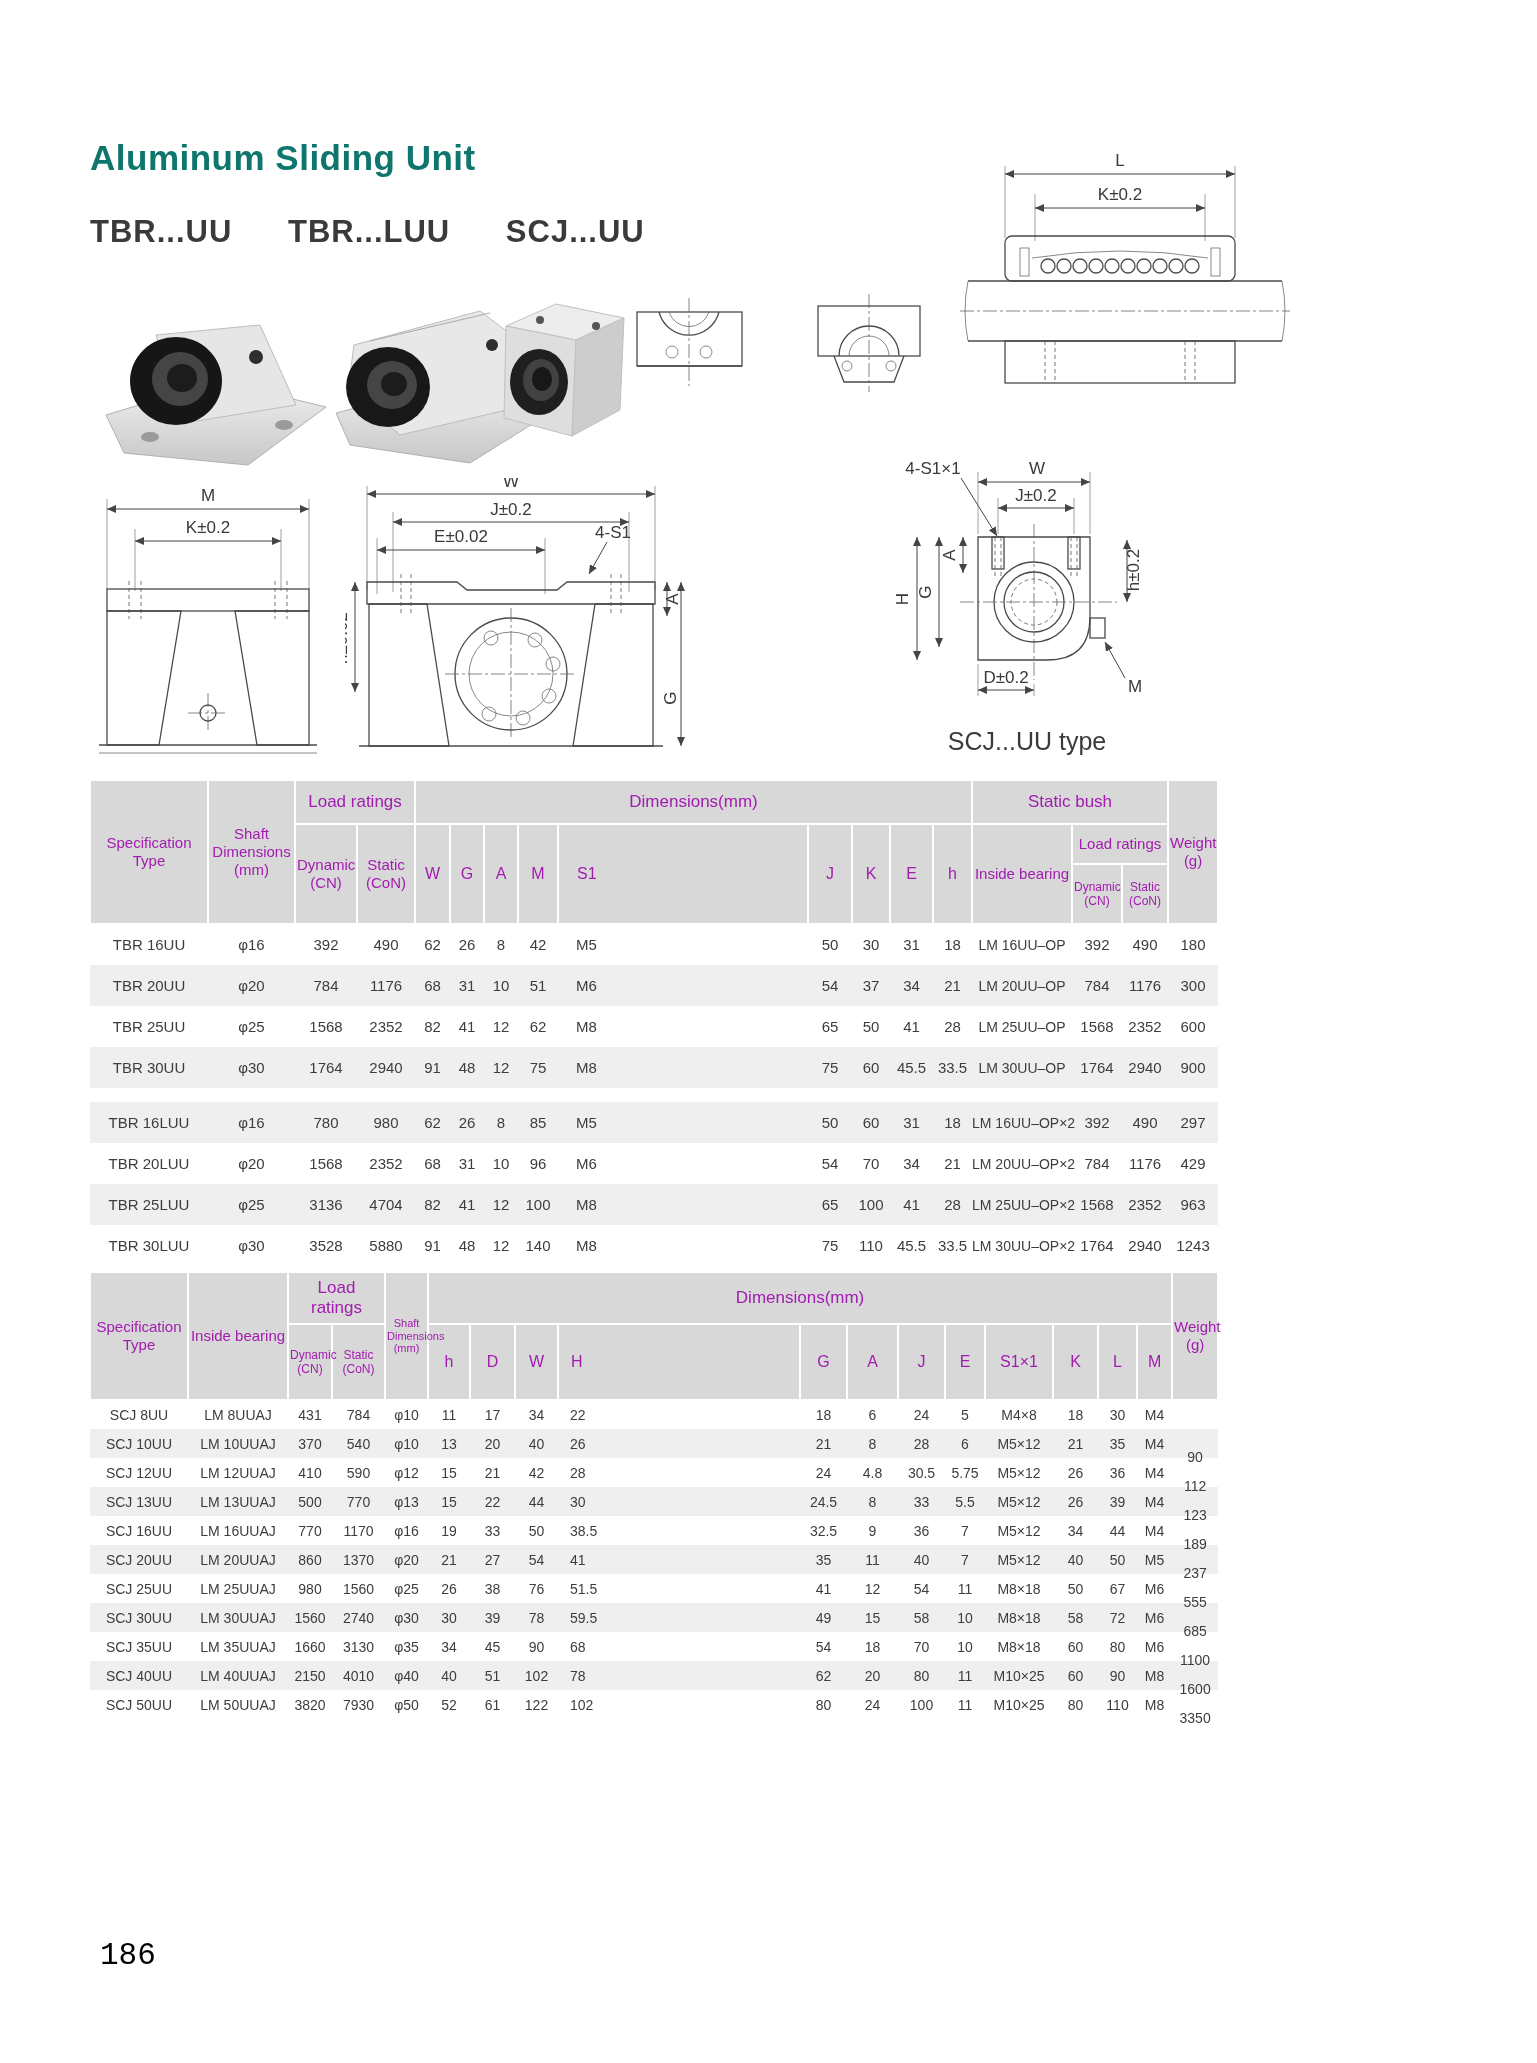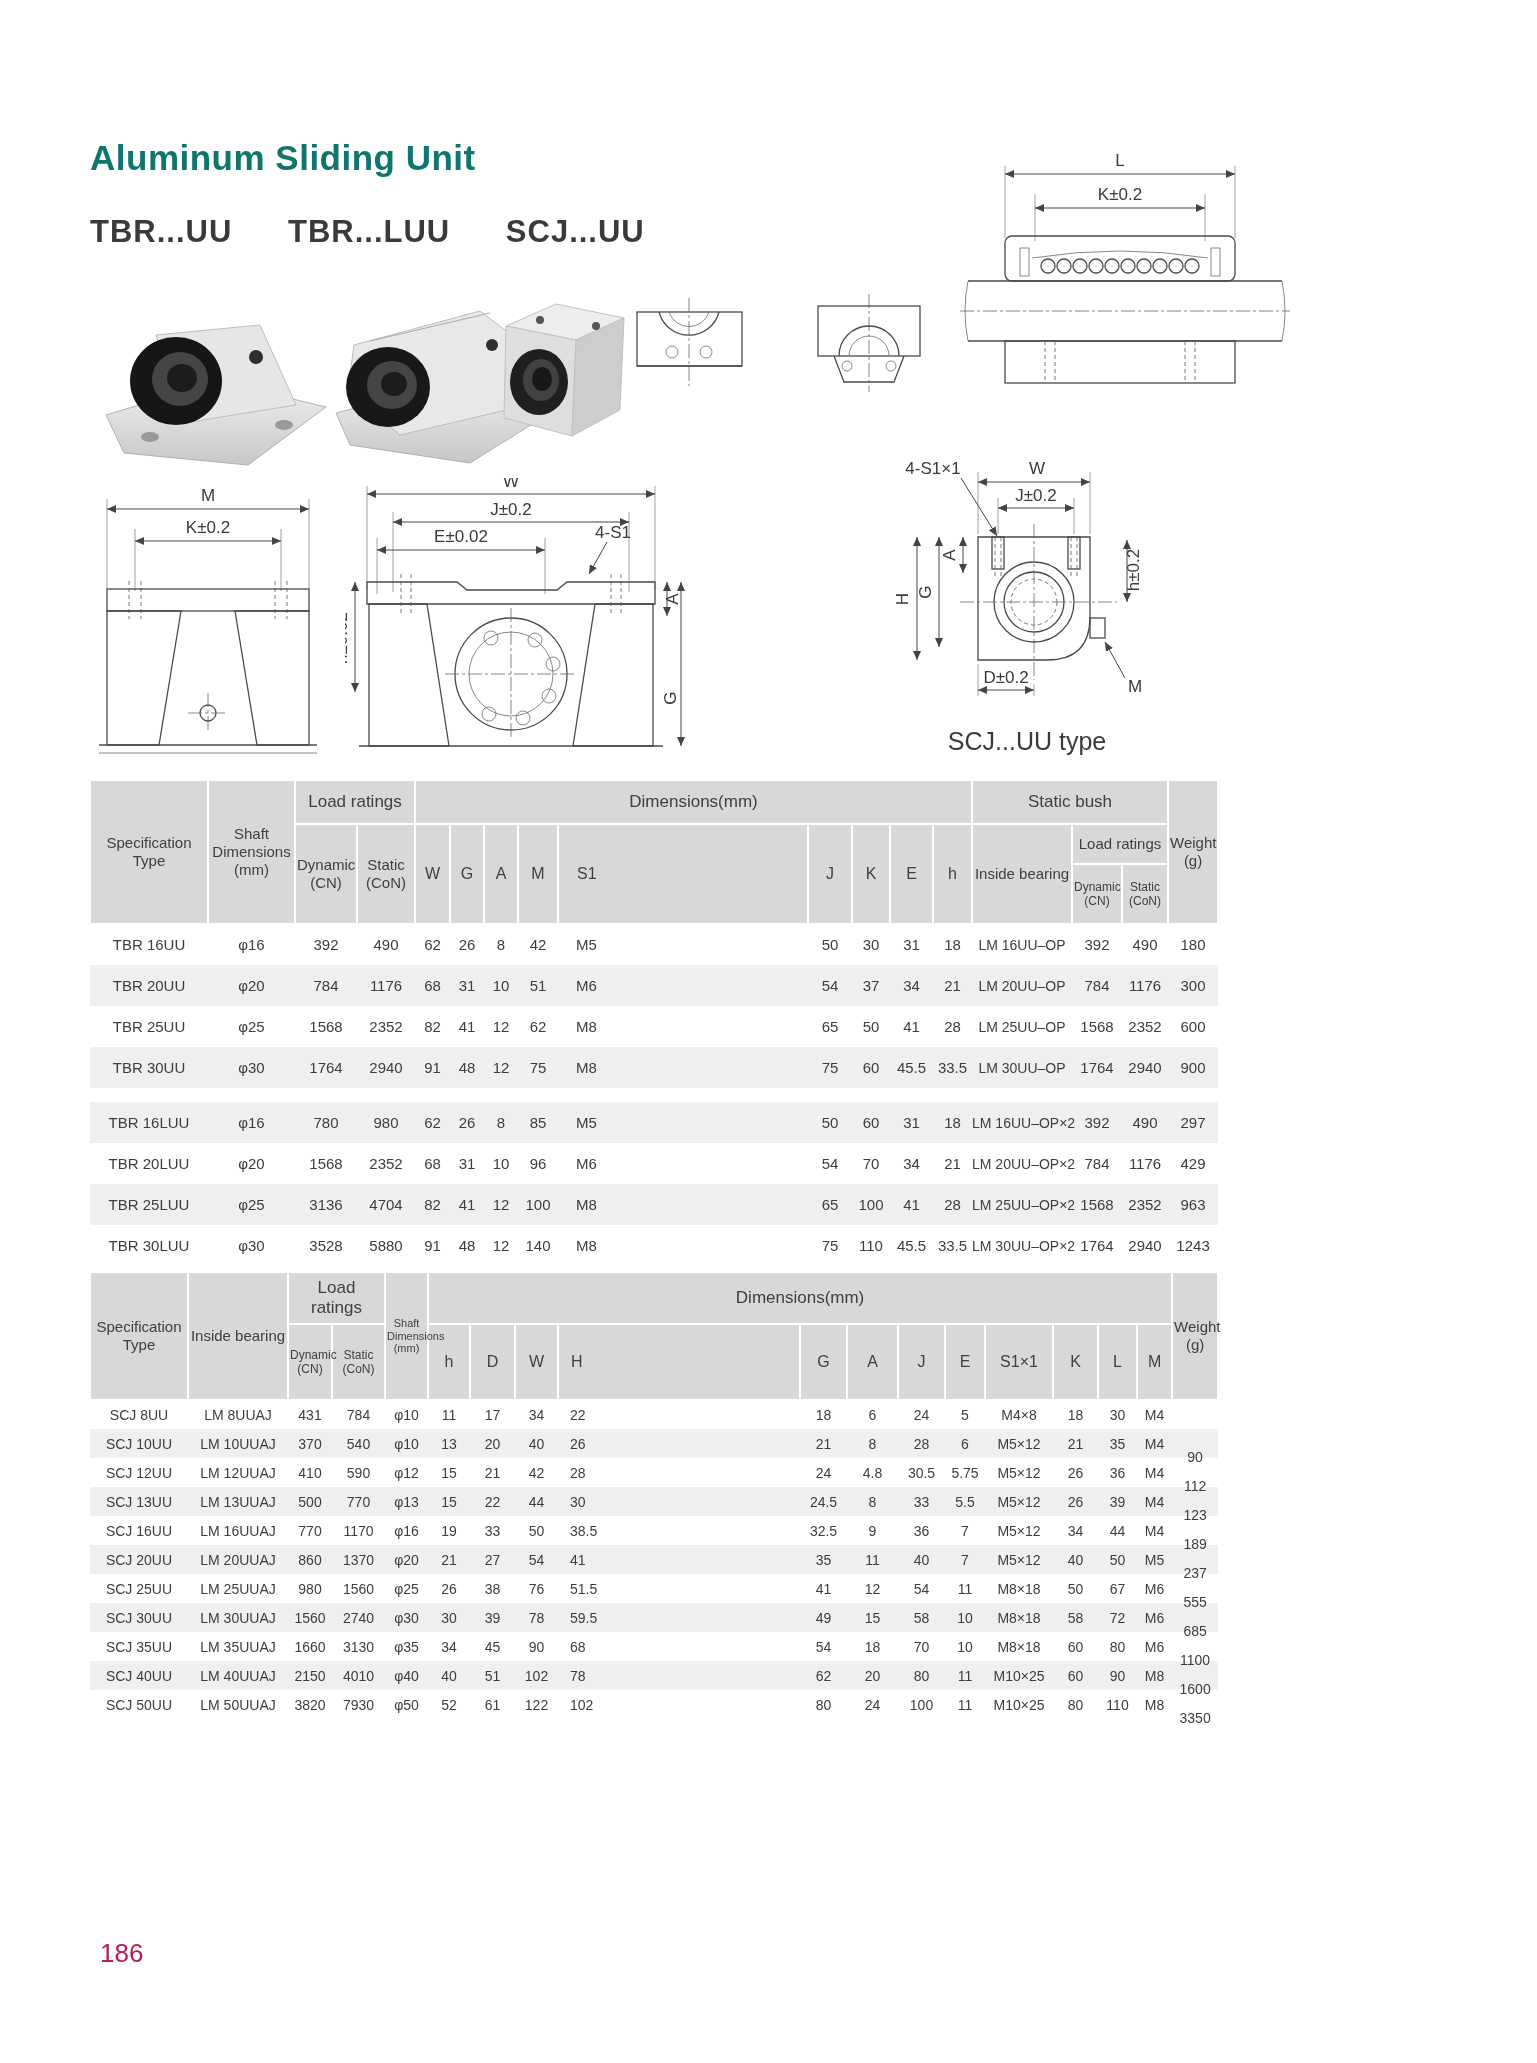--- a/index.html
+++ b/index.html
@@ -2,24 +2,24 @@
 <html><head>
 <meta charset="utf-8">
 <style>
 *{margin:0;padding:0;box-sizing:border-box}
 html,body{background:#fff}
 body{width:1537px;height:2063px;position:relative;font-family:"Liberation Sans",sans-serif;color:#3d3d3d;overflow:hidden}
 .abs{position:absolute}
 #title{left:90px;top:138px;font-size:35px;font-weight:bold;color:#0f766e;letter-spacing:.5px}
 #models{left:90px;top:214px;font-size:31px;font-weight:bold;color:#3a3a3a;letter-spacing:1px}
 #models span{margin-right:46px}
-#pageno{left:100px;top:1938px;font-size:26px;font-family:Liberation Sans, sans-serif;color:#be185d}
+#pageno{left:100px;top:1938px;font-size:31px;font-family:Liberation Mono, monospace;color:#000000}
 
 table.tbl{position:absolute;left:90px;border-collapse:separate;border-spacing:0;table-layout:fixed}
-.tbl th{background:#d8d8d8;color:#404040;font-weight:400;border:1.5px solid #fff;
+.tbl th{background:#d8d8d8;color:#a21caf;font-weight:400;border:1.5px solid #fff;
   vertical-align:middle;text-align:center;white-space:pre-line;line-height:1.18;padding:1px;font-size:15px}
 .tbl th.grp{font-size:17px}
 .tbl th.sm{font-size:12px}
 .tbl th.xs{font-size:11px}
 .tbl th.dim{font-size:16px}
 .tbl td{text-align:center;vertical-align:middle;white-space:nowrap;padding:0}
 .tbl td span{display:inline-block}
 #t1{top:780px;width:1128px}
 #t1 thead tr:nth-child(1) th{height:44px}
 #t1 thead tr:nth-child(2) th{height:40px}

